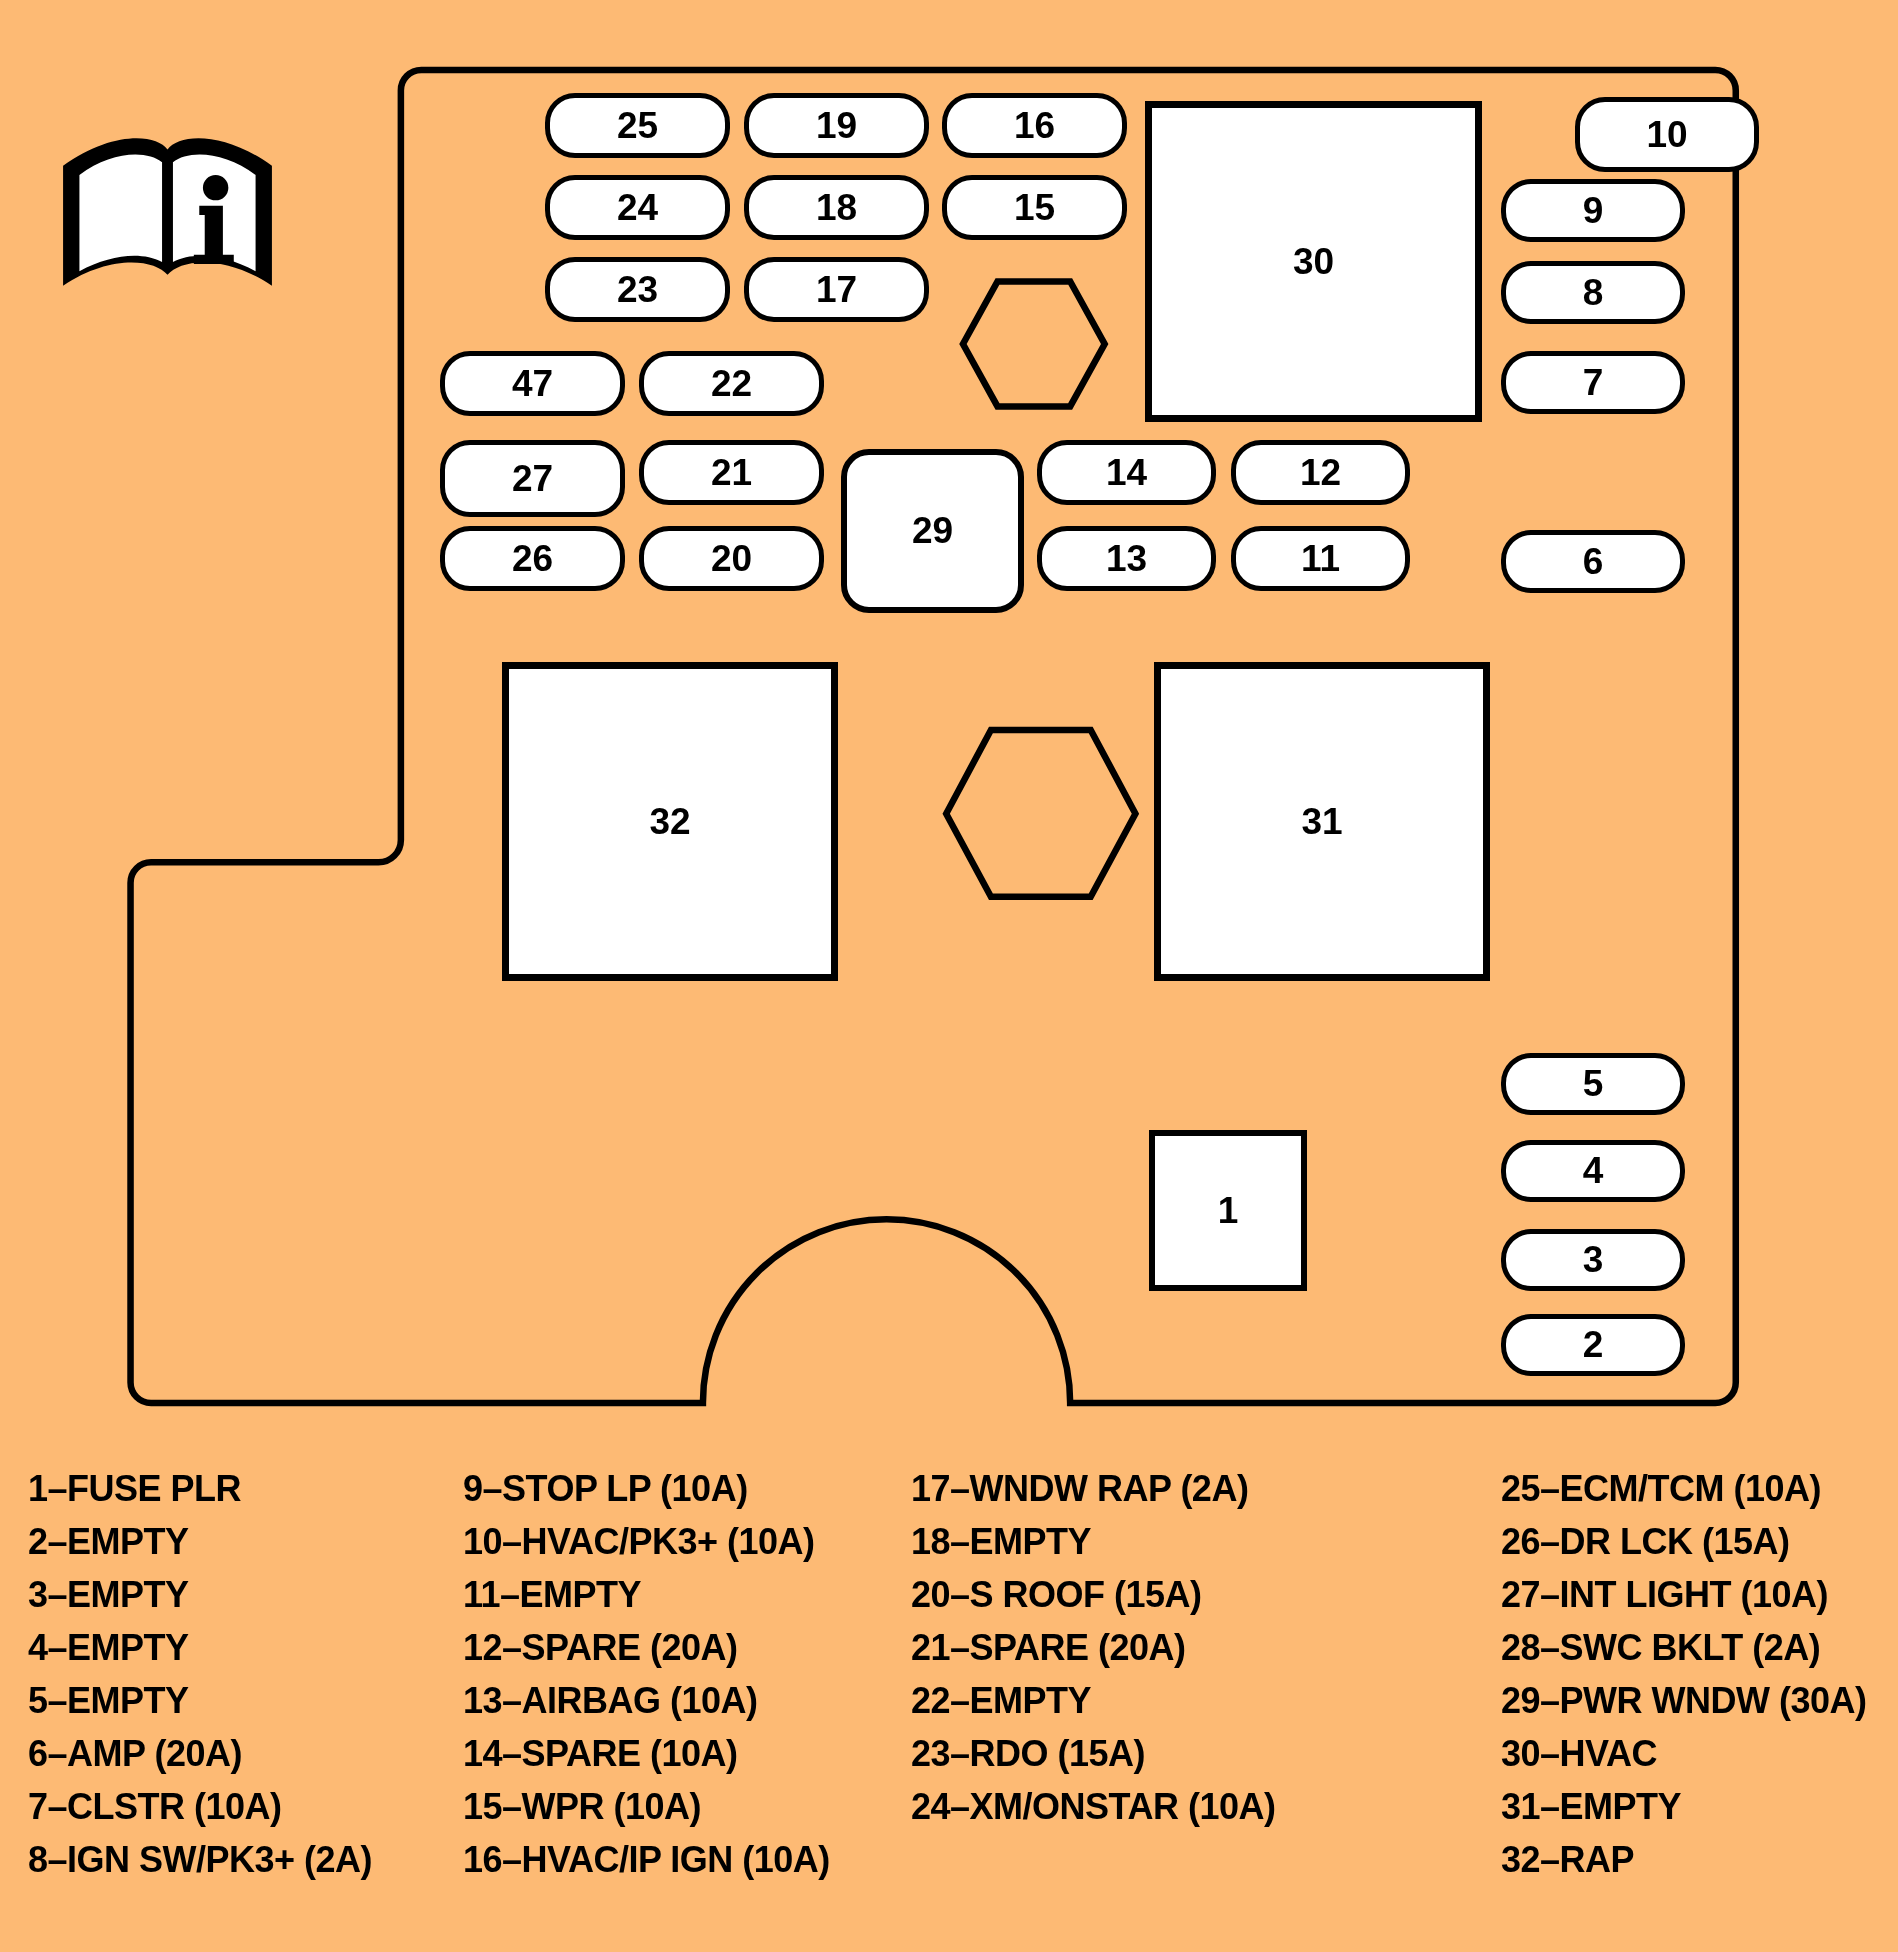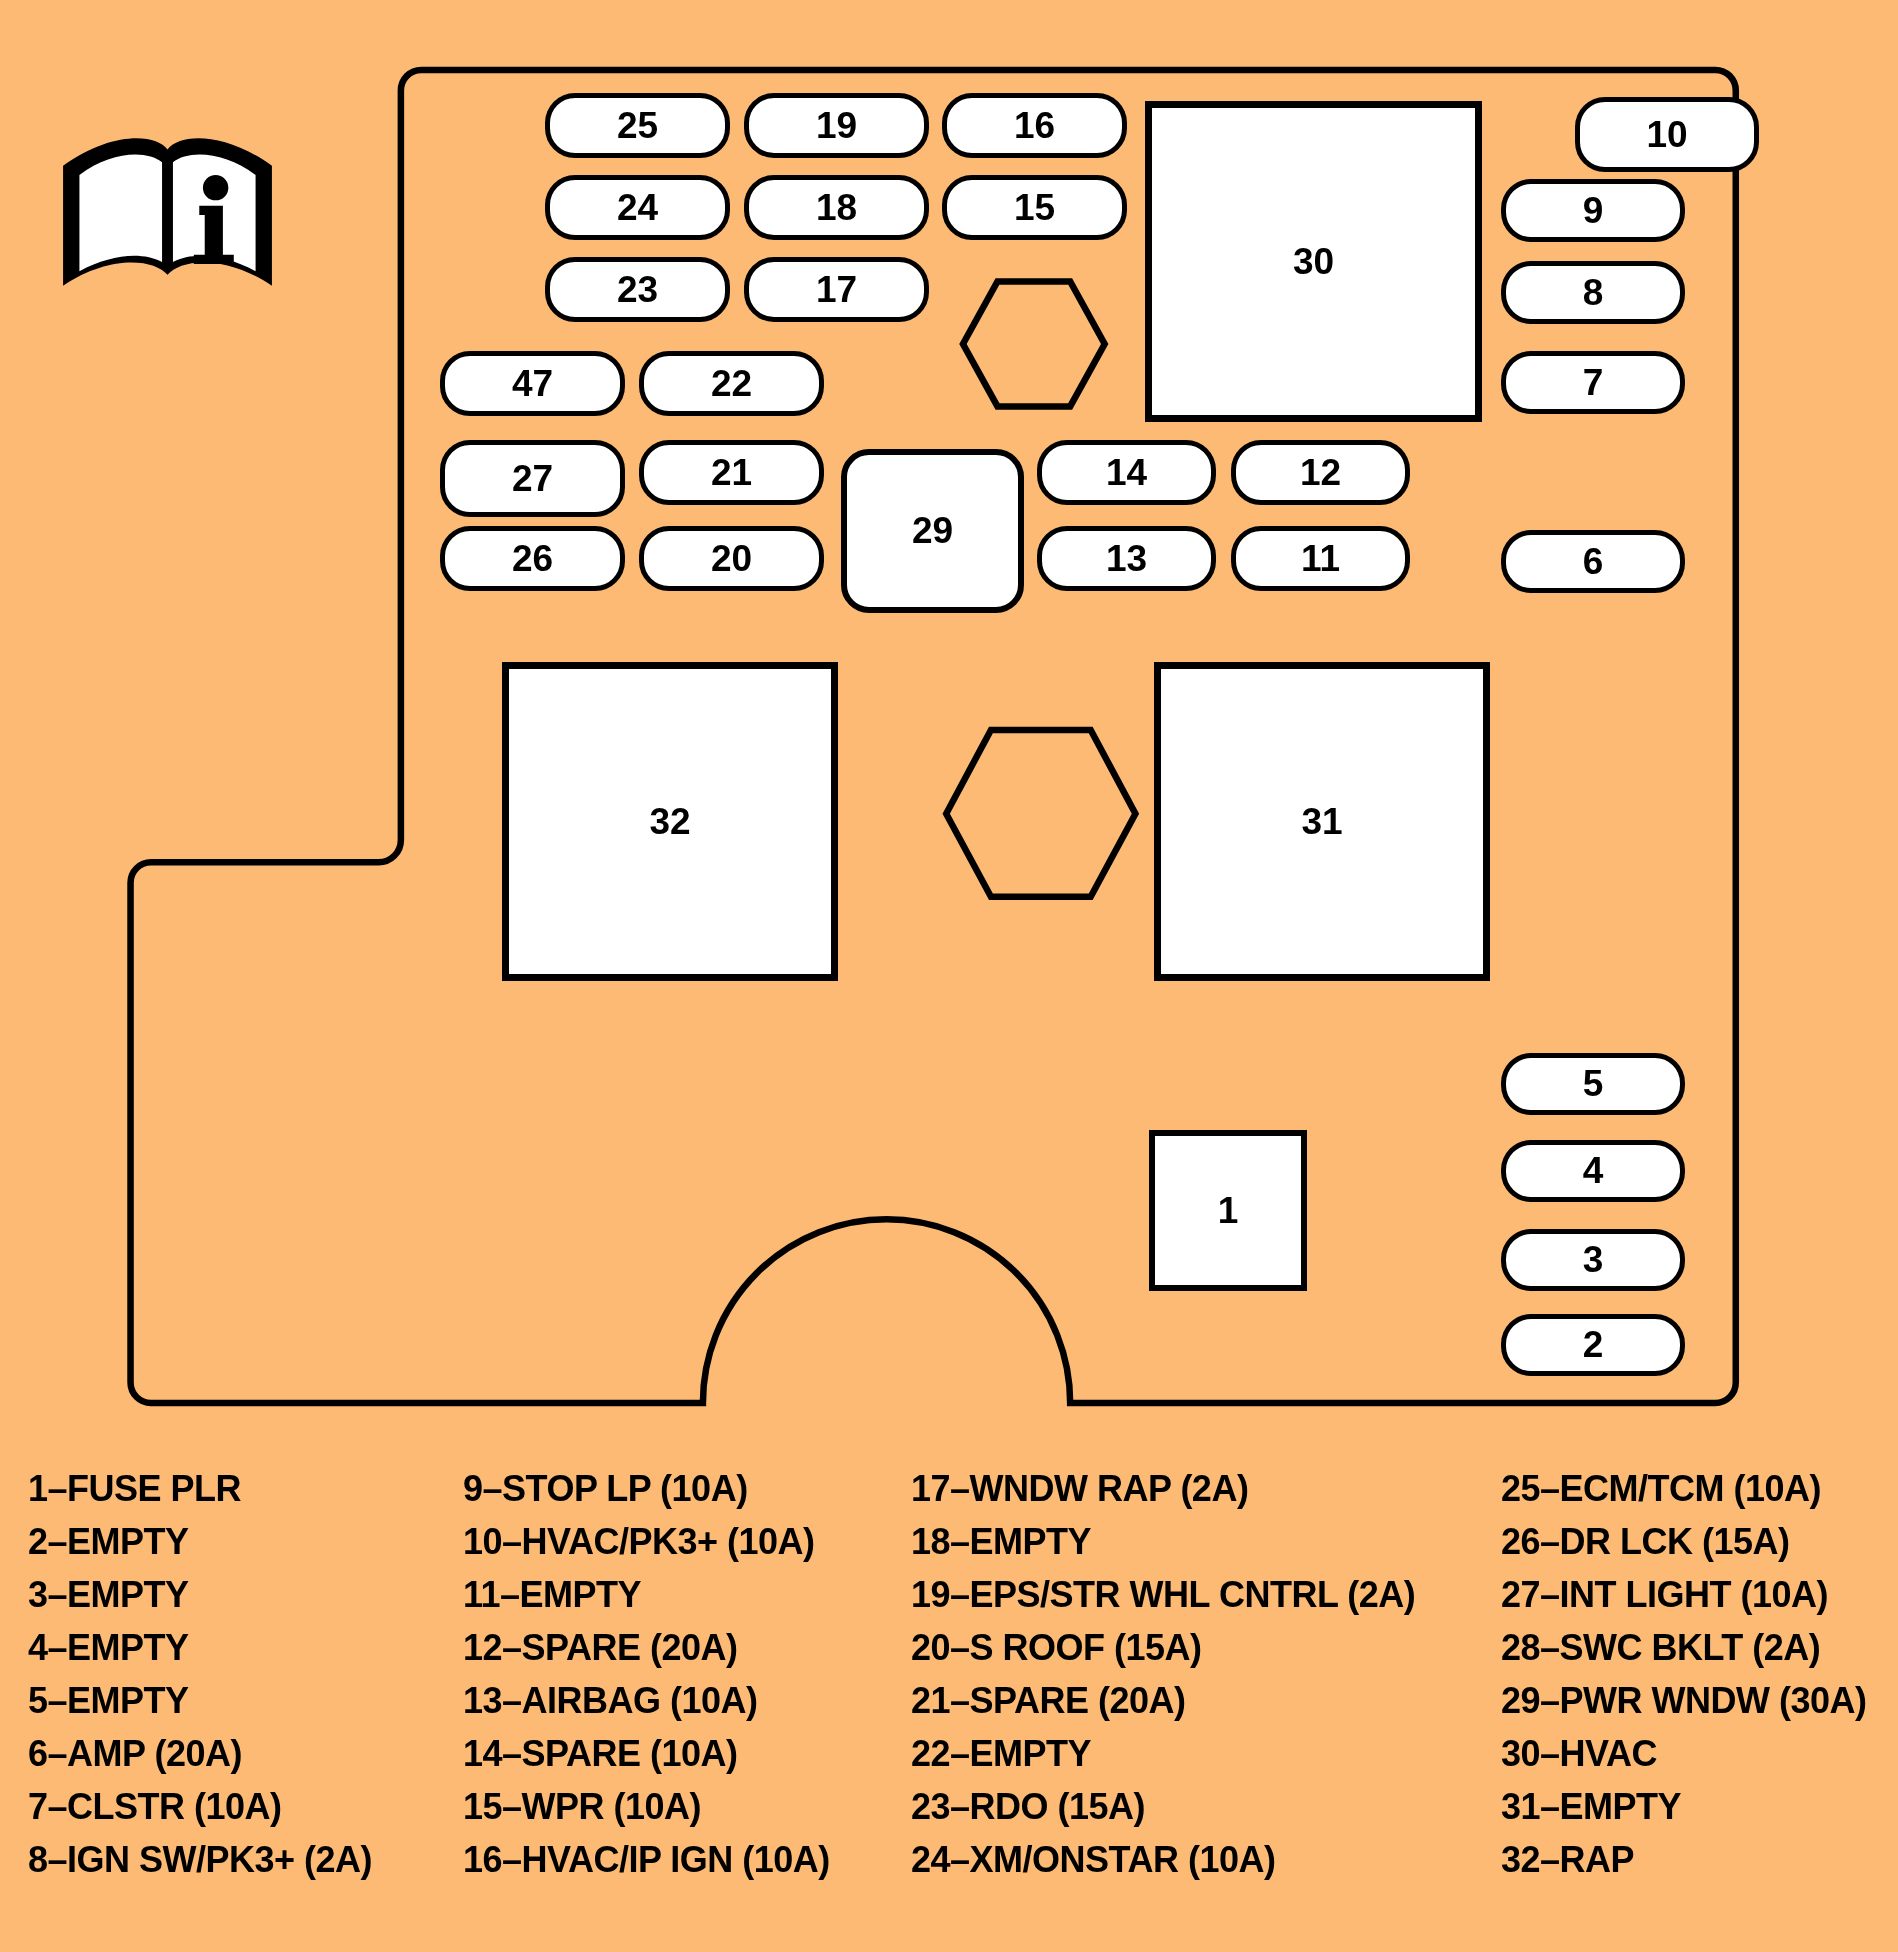--- a/index.html
+++ b/index.html
@@ -95,21 +95,20 @@
     <li>11–EMPTY</li>
     <li>12–SPARE (20A)</li>
     <li>13–AIRBAG (10A)</li>
     <li>14–SPARE (10A)</li>
     <li>15–WPR (10A)</li>
     <li>16–HVAC/IP IGN (10A)</li>
   </ul>
   <ul class="legend-col" style="left:911px;top:1462px">
     <li>17–WNDW RAP (2A)</li>
     <li>18–EMPTY</li>
-    <li>19–EPS/STR WHL CNTRL (2A)</li>
     <li>20–S ROOF (15A)</li>
     <li>21–SPARE (20A)</li>
     <li>22–EMPTY</li>
     <li>23–RDO (15A)</li>
     <li>24–XM/ONSTAR (10A)</li>
   </ul>
   <ul class="legend-col" style="left:1501px;top:1462px">
     <li>25–ECM/TCM (10A)</li>
     <li>26–DR LCK (15A)</li>
     <li>27–INT LIGHT (10A)</li>

